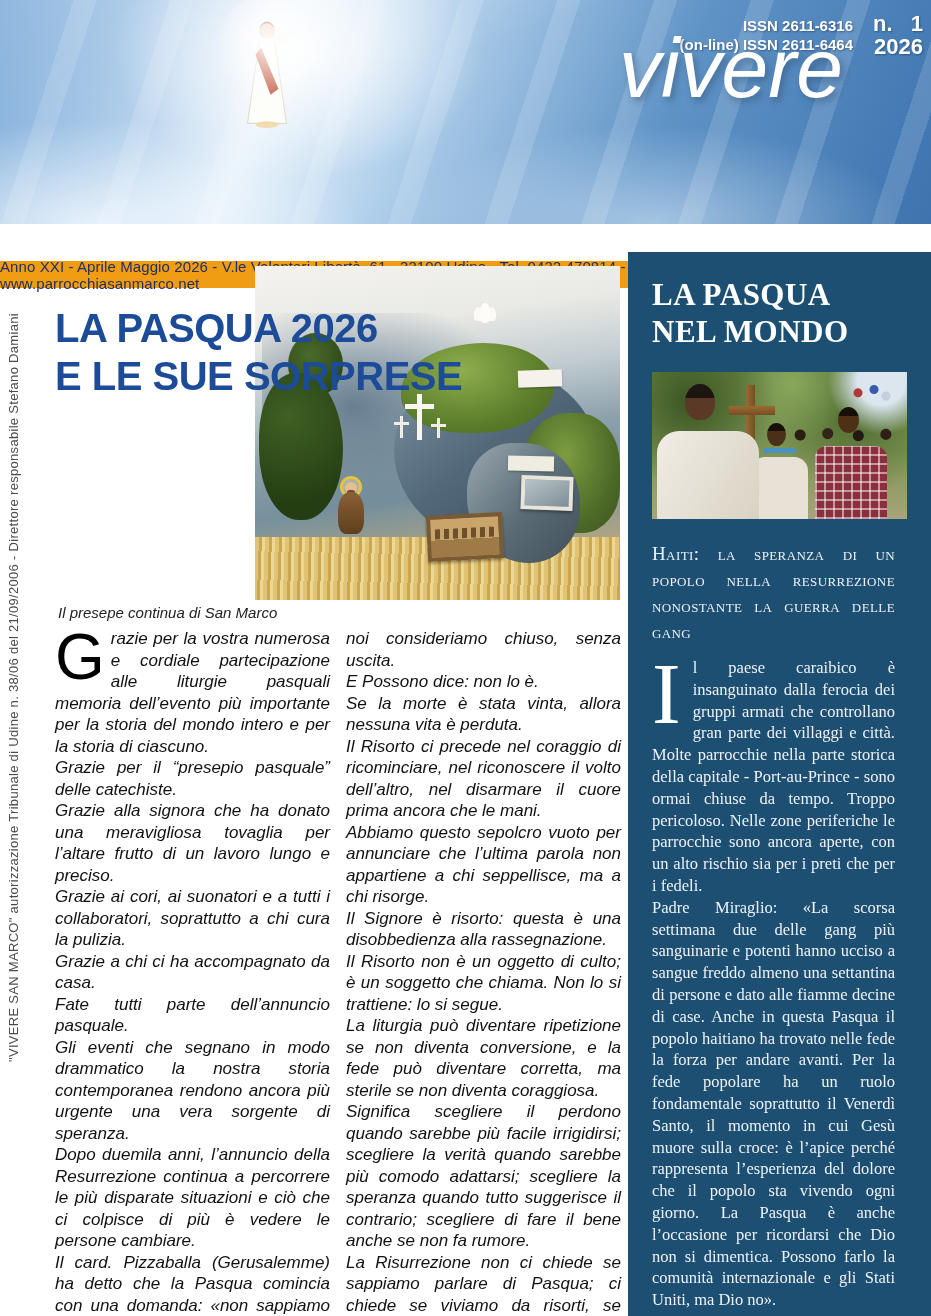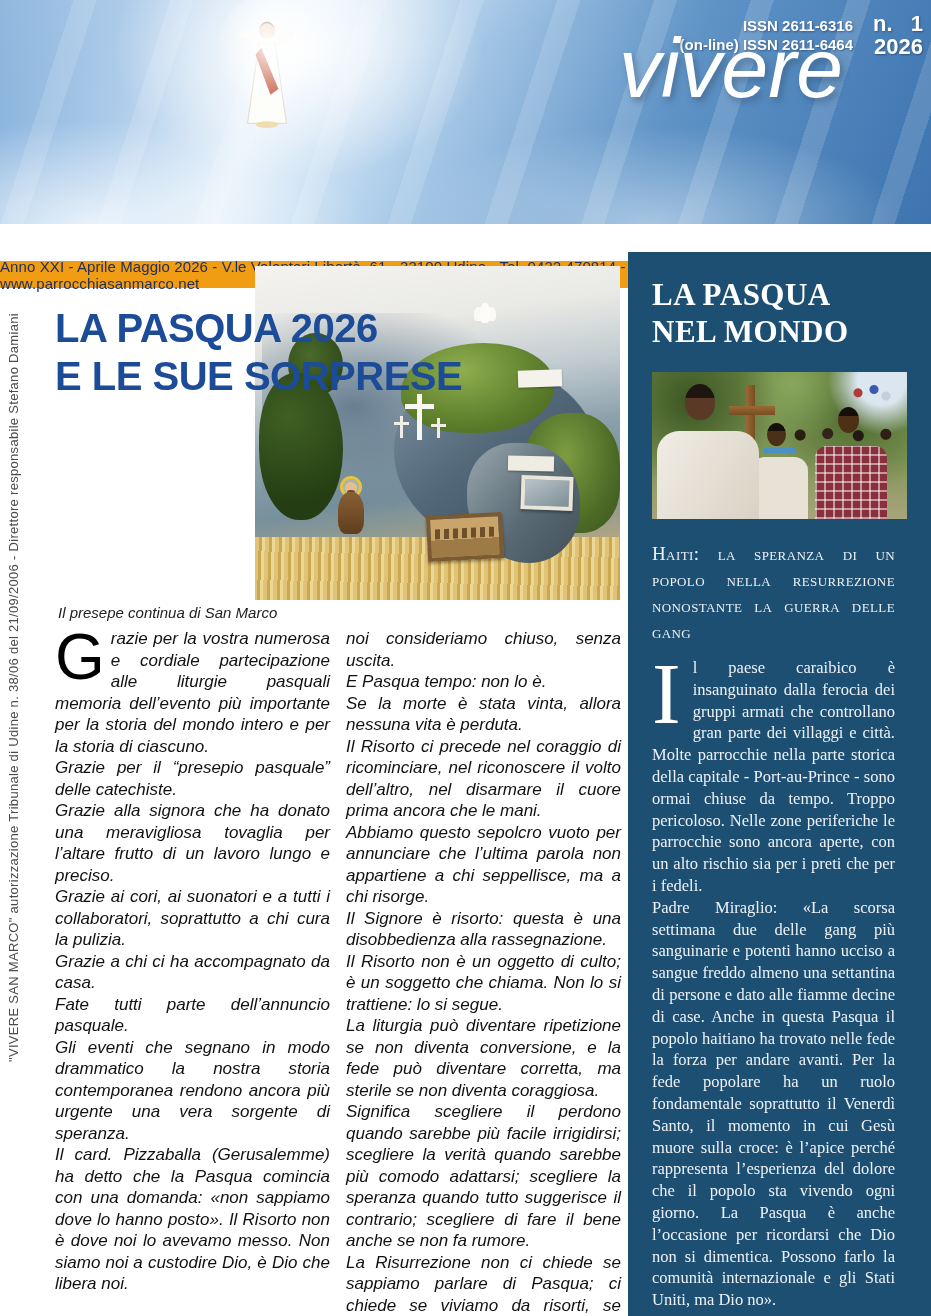--- a/index.html
+++ b/index.html
@@ -281,26 +281,27 @@
 
   <div id="columns">
     <div class="col">
       <p class="body-p"><span class="dropcap-g">G</span><span>razie per la vostra numerosa e cordiale partecipazione alle liturgie pasquali memoria dell’evento più importante per la storia del mondo intero e per la storia di ciascuno.</span></p>
       <p class="body-p">Grazie per il “presepio pasquale” delle catechiste.</p>
       <p class="body-p">Grazie alla signora che ha donato una meravigliosa tovaglia per l’altare frutto di un lavoro lungo e preciso.</p>
       <p class="body-p">Grazie ai cori, ai suonatori e a tutti i collaboratori, soprattutto a chi cura la pulizia.</p>
       <p class="body-p">Grazie a chi ci ha accompagnato da casa.</p>
       <p class="body-p">Fate tutti parte dell’annuncio pasquale.</p>
       <p class="body-p">Gli eventi che segnano in modo drammatico la nostra storia contemporanea rendono ancora più urgente una vera sorgente di speranza.</p>
+      <p class="body-p">Dopo duemila anni, l’annuncio della Resurrezione continua a percorrere le più disparate situazioni e ciò che ci colpisce di più è vedere le persone cambiare.</p>
       <p class="body-p">Il card. Pizzaballa (Gerusalemme) ha detto che la Pasqua comincia con una domanda: «non sappiamo dove lo hanno posto». Il Risorto non è dove noi lo avevamo messo. Non siamo noi a custodire Dio, è Dio che libera noi.</p>
 
     </div>
     <div class="col">
       <p class="body-p">noi consideriamo chiuso, senza uscita.</p>
-      <p class="body-p">E Pasqua tempo: non lo è.</p>
+      <p class="body-p">E Possono dice: non lo è.</p>
       <p class="body-p">Se la morte è stata vinta, allora nessuna vita è perduta.</p>
       <p class="body-p">Il Risorto ci precede nel coraggio di ricominciare, nel riconoscere il volto dell’altro, nel disarmare il cuore prima ancora che le mani.</p>
       <p class="body-p">Abbiamo questo sepolcro vuoto per annunciare che l’ultima parola non appartiene a chi seppellisce, ma a chi risorge.</p>
       <p class="body-p">Il Signore è risorto: questa è una disobbedienza alla rassegnazione.</p>
       <p class="body-p">Il Risorto non è un oggetto di culto; è un soggetto che chiama. Non lo si trattiene: lo si segue.</p>
       <p class="body-p">La liturgia può diventare ripetizione se non diventa conversione, e la fede può diventare corretta, ma sterile se non diventa coraggiosa.</p>
       <p class="body-p">Significa scegliere il perdono quando sarebbe più facile irrigidirsi; scegliere la verità quando sarebbe più comodo adattarsi; scegliere la speranza quando tutto suggerisce il contrario; scegliere di fare il bene anche se non fa rumore.</p>
       <p class="body-p">La Risurrezione non ci chiede se sappiamo parlare di Pasqua; ci chiede se viviamo da risorti, se abbiamo un cuore in movimento, se sappiamo riconoscerlo vivo là dove la vita e la morte si incrociano ogni giorno.</p>
 
     </div>

